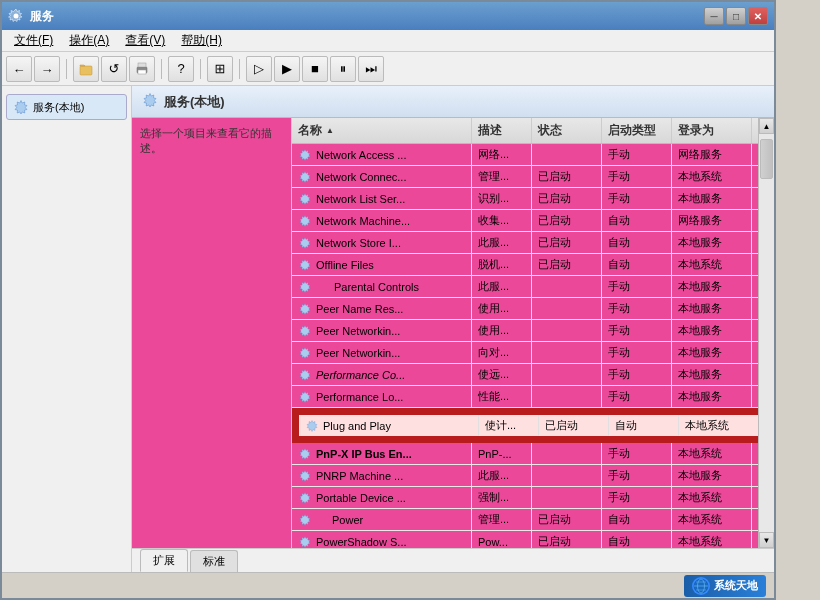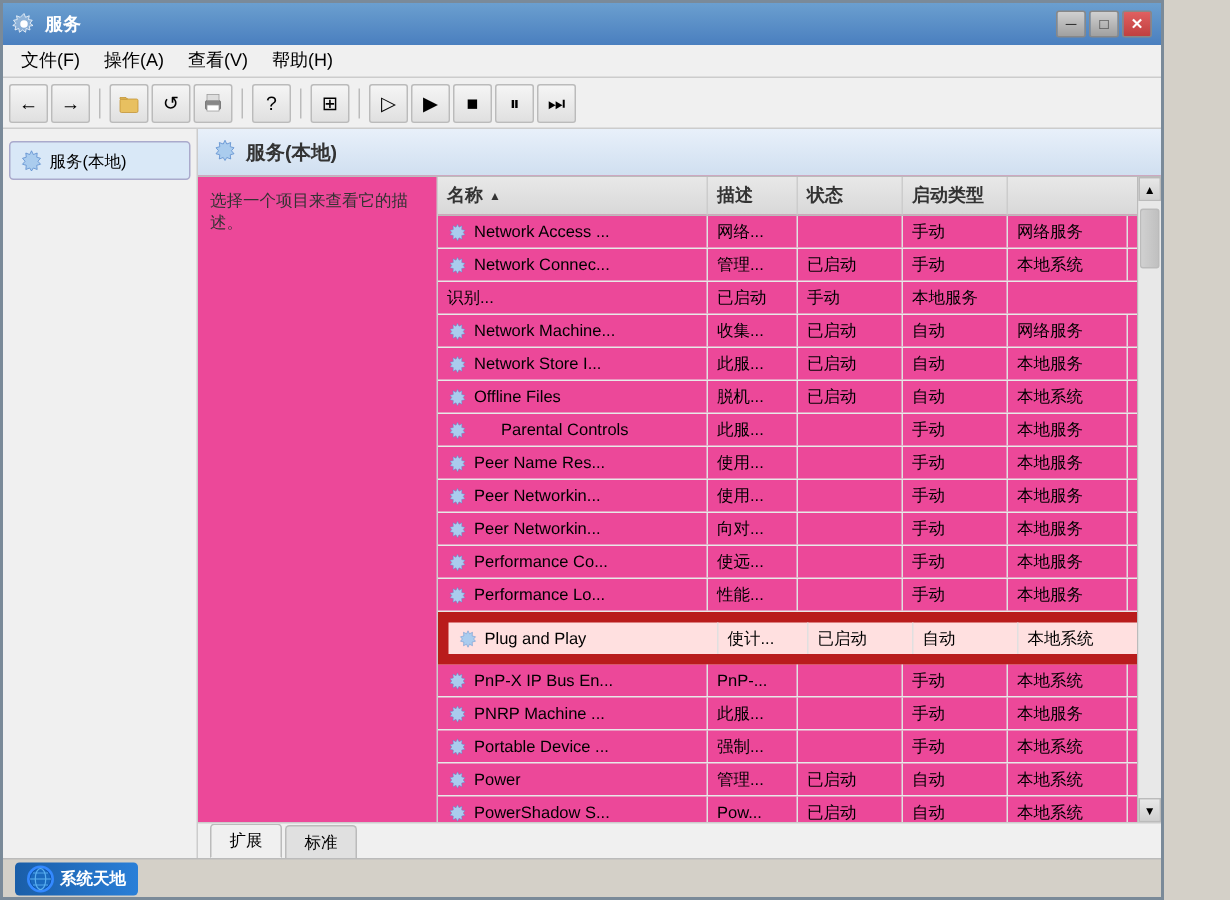--- a/index.html
+++ b/index.html
@@ -70,20 +70,21 @@
     }
 
     
     .menu-bar {
       height: 22px;
       background: #f0f0f0;
       display: flex;
       align-items: center;
       padding: 0 4px;
       border-bottom: 1px solid #ccc;
+      text-decoration: underline;
     }
 
     .menu-item {
       padding: 2px 8px;
       cursor: pointer;
       font-size: 12px;
     }
 
     
     .toolbar {
@@ -324,20 +325,21 @@
       font-family: Liberation Mono, monospace;
     }
 
     
     .status-bar {
       height: 26px;
       background: #d4d0c8;
       border-top: 1px solid #bbb;
       display: flex;
       align-items: center;
+      justify-content: flex-end;
       padding: 0 8px;
     }
 
     .status-logo {
       display: flex;
       align-items: center;
       gap: 4px;
       background: linear-gradient(to right, #1a5ea8, #2a7fd8);
       padding: 2px 8px;
       border-radius: 3px;
@@ -450,20 +452,21 @@
         <div class="services-area">
 
           <div class="table-header">
             <div class="table-header-cell">
               <span>名称</span>
               <span class="sort-arrow">▲</span>
             </div>
             <div class="table-header-cell">描述</div>
             <div class="table-header-cell">状态</div>
             <div class="table-header-cell">启动类型</div>
+            <div class="table-header-cell">登录为</div>
           </div>
 
           <div class="table-body" id="table-body">
           <div class="table-row">
                 <div class="table-cell">
       <svg width="14" height="14" viewBox="0 0 14 14">
         <circle cx="7" cy="7" r="2.5" fill="#5588cc" stroke="#3366aa" stroke-width="0.5"></circle>
         <path d="M7 1.5 L8 3.5 L10 2.5 L9.8 5 L12 5.5 L10.8 7 L12 8.5 L9.8 9 L10 11.5 L8 10.5 L7 12.5 L6 10.5 L4 11.5 L4.2 9 L2 8.5 L3.2 7 L2 5.5 L4.2 5 L4 2.5 L6 3.5 Z" fill="#aaccee" stroke="#5588cc" stroke-width="0.3"></path>
       </svg>
       <span style="overflow:hidden;text-overflow:ellipsis;white-space:nowrap;">Network Access ...</span>
@@ -480,20 +483,27 @@
         <path d="M7 1.5 L8 3.5 L10 2.5 L9.8 5 L12 5.5 L10.8 7 L12 8.5 L9.8 9 L10 11.5 L8 10.5 L7 12.5 L6 10.5 L4 11.5 L4.2 9 L2 8.5 L3.2 7 L2 5.5 L4.2 5 L4 2.5 L6 3.5 Z" fill="#aaccee" stroke="#5588cc" stroke-width="0.3"></path>
       </svg>
       <span style="overflow:hidden;text-overflow:ellipsis;white-space:nowrap;">Network Connec...</span>
                 </div>
                 <div class="table-cell">管理...</div>
                 <div class="table-cell">已启动</div>
                 <div class="table-cell">手动</div>
                 <div class="table-cell">本地系统</div>
               </div>
               <div class="table-row">
+                <div class="table-cell">
+      <svg width="14" height="14" viewBox="0 0 14 14">
+        <circle cx="7" cy="7" r="2.5" fill="#5588cc" stroke="#3366aa" stroke-width="0.5"></circle>
+        <path d="M7 1.5 L8 3.5 L10 2.5 L9.8 5 L12 5.5 L10.8 7 L12 8.5 L9.8 9 L10 11.5 L8 10.5 L7 12.5 L6 10.5 L4 11.5 L4.2 9 L2 8.5 L3.2 7 L2 5.5 L4.2 5 L4 2.5 L6 3.5 Z" fill="#aaccee" stroke="#5588cc" stroke-width="0.3"></path>
+      </svg>
+      <span style="overflow:hidden;text-overflow:ellipsis;white-space:nowrap;">Network List Ser...</span>
+                </div>
                 <div class="table-cell">识别...</div>
                 <div class="table-cell">已启动</div>
                 <div class="table-cell">手动</div>
                 <div class="table-cell">本地服务</div>
               </div>
               <div class="table-row">
                 <div class="table-cell">
       <svg width="14" height="14" viewBox="0 0 14 14">
         <circle cx="7" cy="7" r="2.5" fill="#5588cc" stroke="#3366aa" stroke-width="0.5"></circle>
         <path d="M7 1.5 L8 3.5 L10 2.5 L9.8 5 L12 5.5 L10.8 7 L12 8.5 L9.8 9 L10 11.5 L8 10.5 L7 12.5 L6 10.5 L4 11.5 L4.2 9 L2 8.5 L3.2 7 L2 5.5 L4.2 5 L4 2.5 L6 3.5 Z" fill="#aaccee" stroke="#5588cc" stroke-width="0.3"></path>
@@ -582,21 +592,21 @@
                 <div class="table-cell"></div>
                 <div class="table-cell">手动</div>
                 <div class="table-cell">本地服务</div>
               </div>
               <div class="table-row">
                 <div class="table-cell">
       <svg width="14" height="14" viewBox="0 0 14 14">
         <circle cx="7" cy="7" r="2.5" fill="#5588cc" stroke="#3366aa" stroke-width="0.5"></circle>
         <path d="M7 1.5 L8 3.5 L10 2.5 L9.8 5 L12 5.5 L10.8 7 L12 8.5 L9.8 9 L10 11.5 L8 10.5 L7 12.5 L6 10.5 L4 11.5 L4.2 9 L2 8.5 L3.2 7 L2 5.5 L4.2 5 L4 2.5 L6 3.5 Z" fill="#aaccee" stroke="#5588cc" stroke-width="0.3"></path>
       </svg>
-      <span style="overflow:hidden;text-overflow:ellipsis;white-space:nowrap;">Performance Co...</span>
+      <span style="overflow:hidden;text-overflow:ellipsis;white-space:nowrap;font-style:italic;">Performance Co...</span>
                 </div>
                 <div class="table-cell">使远...</div>
                 <div class="table-cell"></div>
                 <div class="table-cell">手动</div>
                 <div class="table-cell">本地服务</div>
               </div>
               <div class="table-row">
                 <div class="table-cell">
       <svg width="14" height="14" viewBox="0 0 14 14">
         <circle cx="7" cy="7" r="2.5" fill="#5588cc" stroke="#3366aa" stroke-width="0.5"></circle>
@@ -621,21 +631,21 @@
                 <div class="table-cell">已启动</div>
                 <div class="table-cell">自动</div>
                 <div class="table-cell">本地系统</div>
               </div>
               <div class="table-row">
                 <div class="table-cell">
       <svg width="14" height="14" viewBox="0 0 14 14">
         <circle cx="7" cy="7" r="2.5" fill="#5588cc" stroke="#3366aa" stroke-width="0.5"></circle>
         <path d="M7 1.5 L8 3.5 L10 2.5 L9.8 5 L12 5.5 L10.8 7 L12 8.5 L9.8 9 L10 11.5 L8 10.5 L7 12.5 L6 10.5 L4 11.5 L4.2 9 L2 8.5 L3.2 7 L2 5.5 L4.2 5 L4 2.5 L6 3.5 Z" fill="#aaccee" stroke="#5588cc" stroke-width="0.3"></path>
       </svg>
-      <span style="overflow:hidden;text-overflow:ellipsis;white-space:nowrap;">PnP-X IP Bus En...</span>
+      <span style="overflow:hidden;text-overflow:ellipsis;white-space:nowrap;font-weight:bold;">PnP-X IP Bus En...</span>
                 </div>
                 <div class="table-cell">PnP-...</div>
                 <div class="table-cell"></div>
                 <div class="table-cell">手动</div>
                 <div class="table-cell">本地系统</div>
               </div>
               <div class="table-row">
                 <div class="table-cell">
       <svg width="14" height="14" viewBox="0 0 14 14">
         <circle cx="7" cy="7" r="2.5" fill="#5588cc" stroke="#3366aa" stroke-width="0.5"></circle>
@@ -660,21 +670,21 @@
                 <div class="table-cell"></div>
                 <div class="table-cell">手动</div>
                 <div class="table-cell">本地系统</div>
               </div>
               <div class="table-row">
                 <div class="table-cell">
       <svg width="14" height="14" viewBox="0 0 14 14">
         <circle cx="7" cy="7" r="2.5" fill="#5588cc" stroke="#3366aa" stroke-width="0.5"></circle>
         <path d="M7 1.5 L8 3.5 L10 2.5 L9.8 5 L12 5.5 L10.8 7 L12 8.5 L9.8 9 L10 11.5 L8 10.5 L7 12.5 L6 10.5 L4 11.5 L4.2 9 L2 8.5 L3.2 7 L2 5.5 L4.2 5 L4 2.5 L6 3.5 Z" fill="#aaccee" stroke="#5588cc" stroke-width="0.3"></path>
       </svg>
-      <span style="overflow:hidden;text-overflow:ellipsis;white-space:nowrap;">Power</span>
+      <span style="overflow:hidden;text-overflow:ellipsis;white-space:nowrap;margin-left:16px;">Power</span>
                 </div>
                 <div class="table-cell">管理...</div>
                 <div class="table-cell">已启动</div>
                 <div class="table-cell">自动</div>
                 <div class="table-cell">本地系统</div>
               </div>
               <div class="table-row">
                 <div class="table-cell">
       <svg width="14" height="14" viewBox="0 0 14 14">
         <circle cx="7" cy="7" r="2.5" fill="#5588cc" stroke="#3366aa" stroke-width="0.5"></circle>

